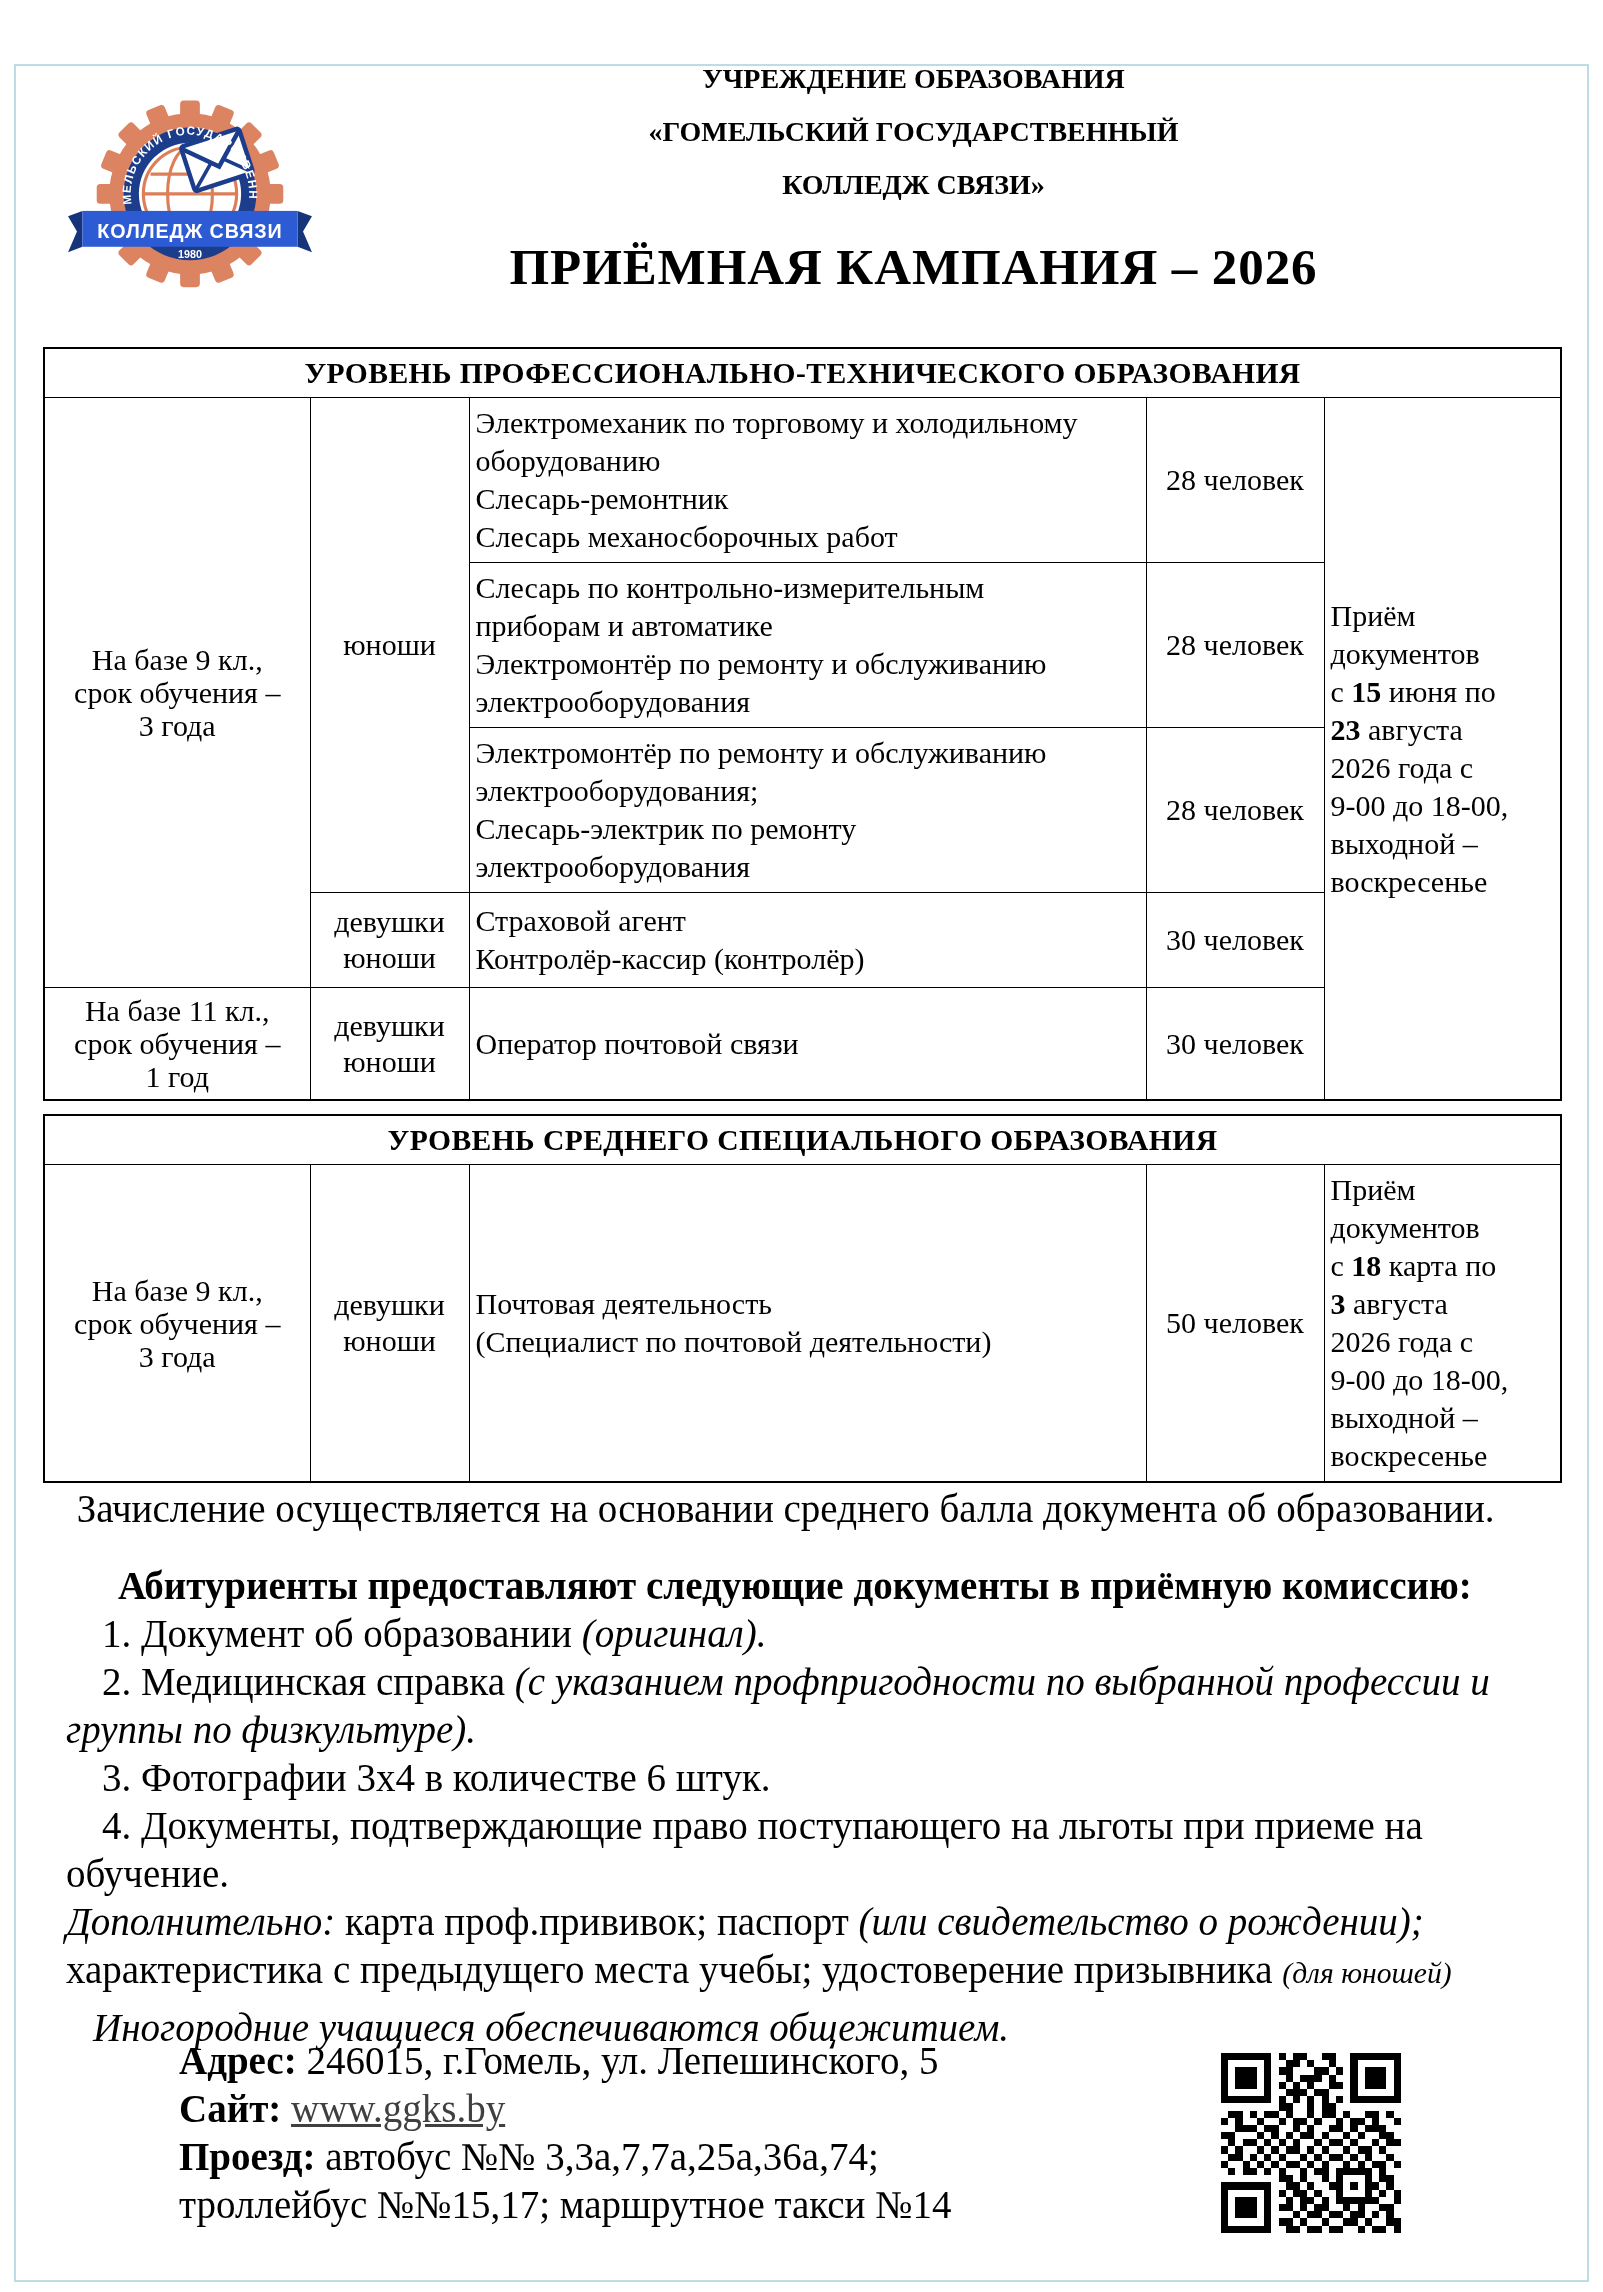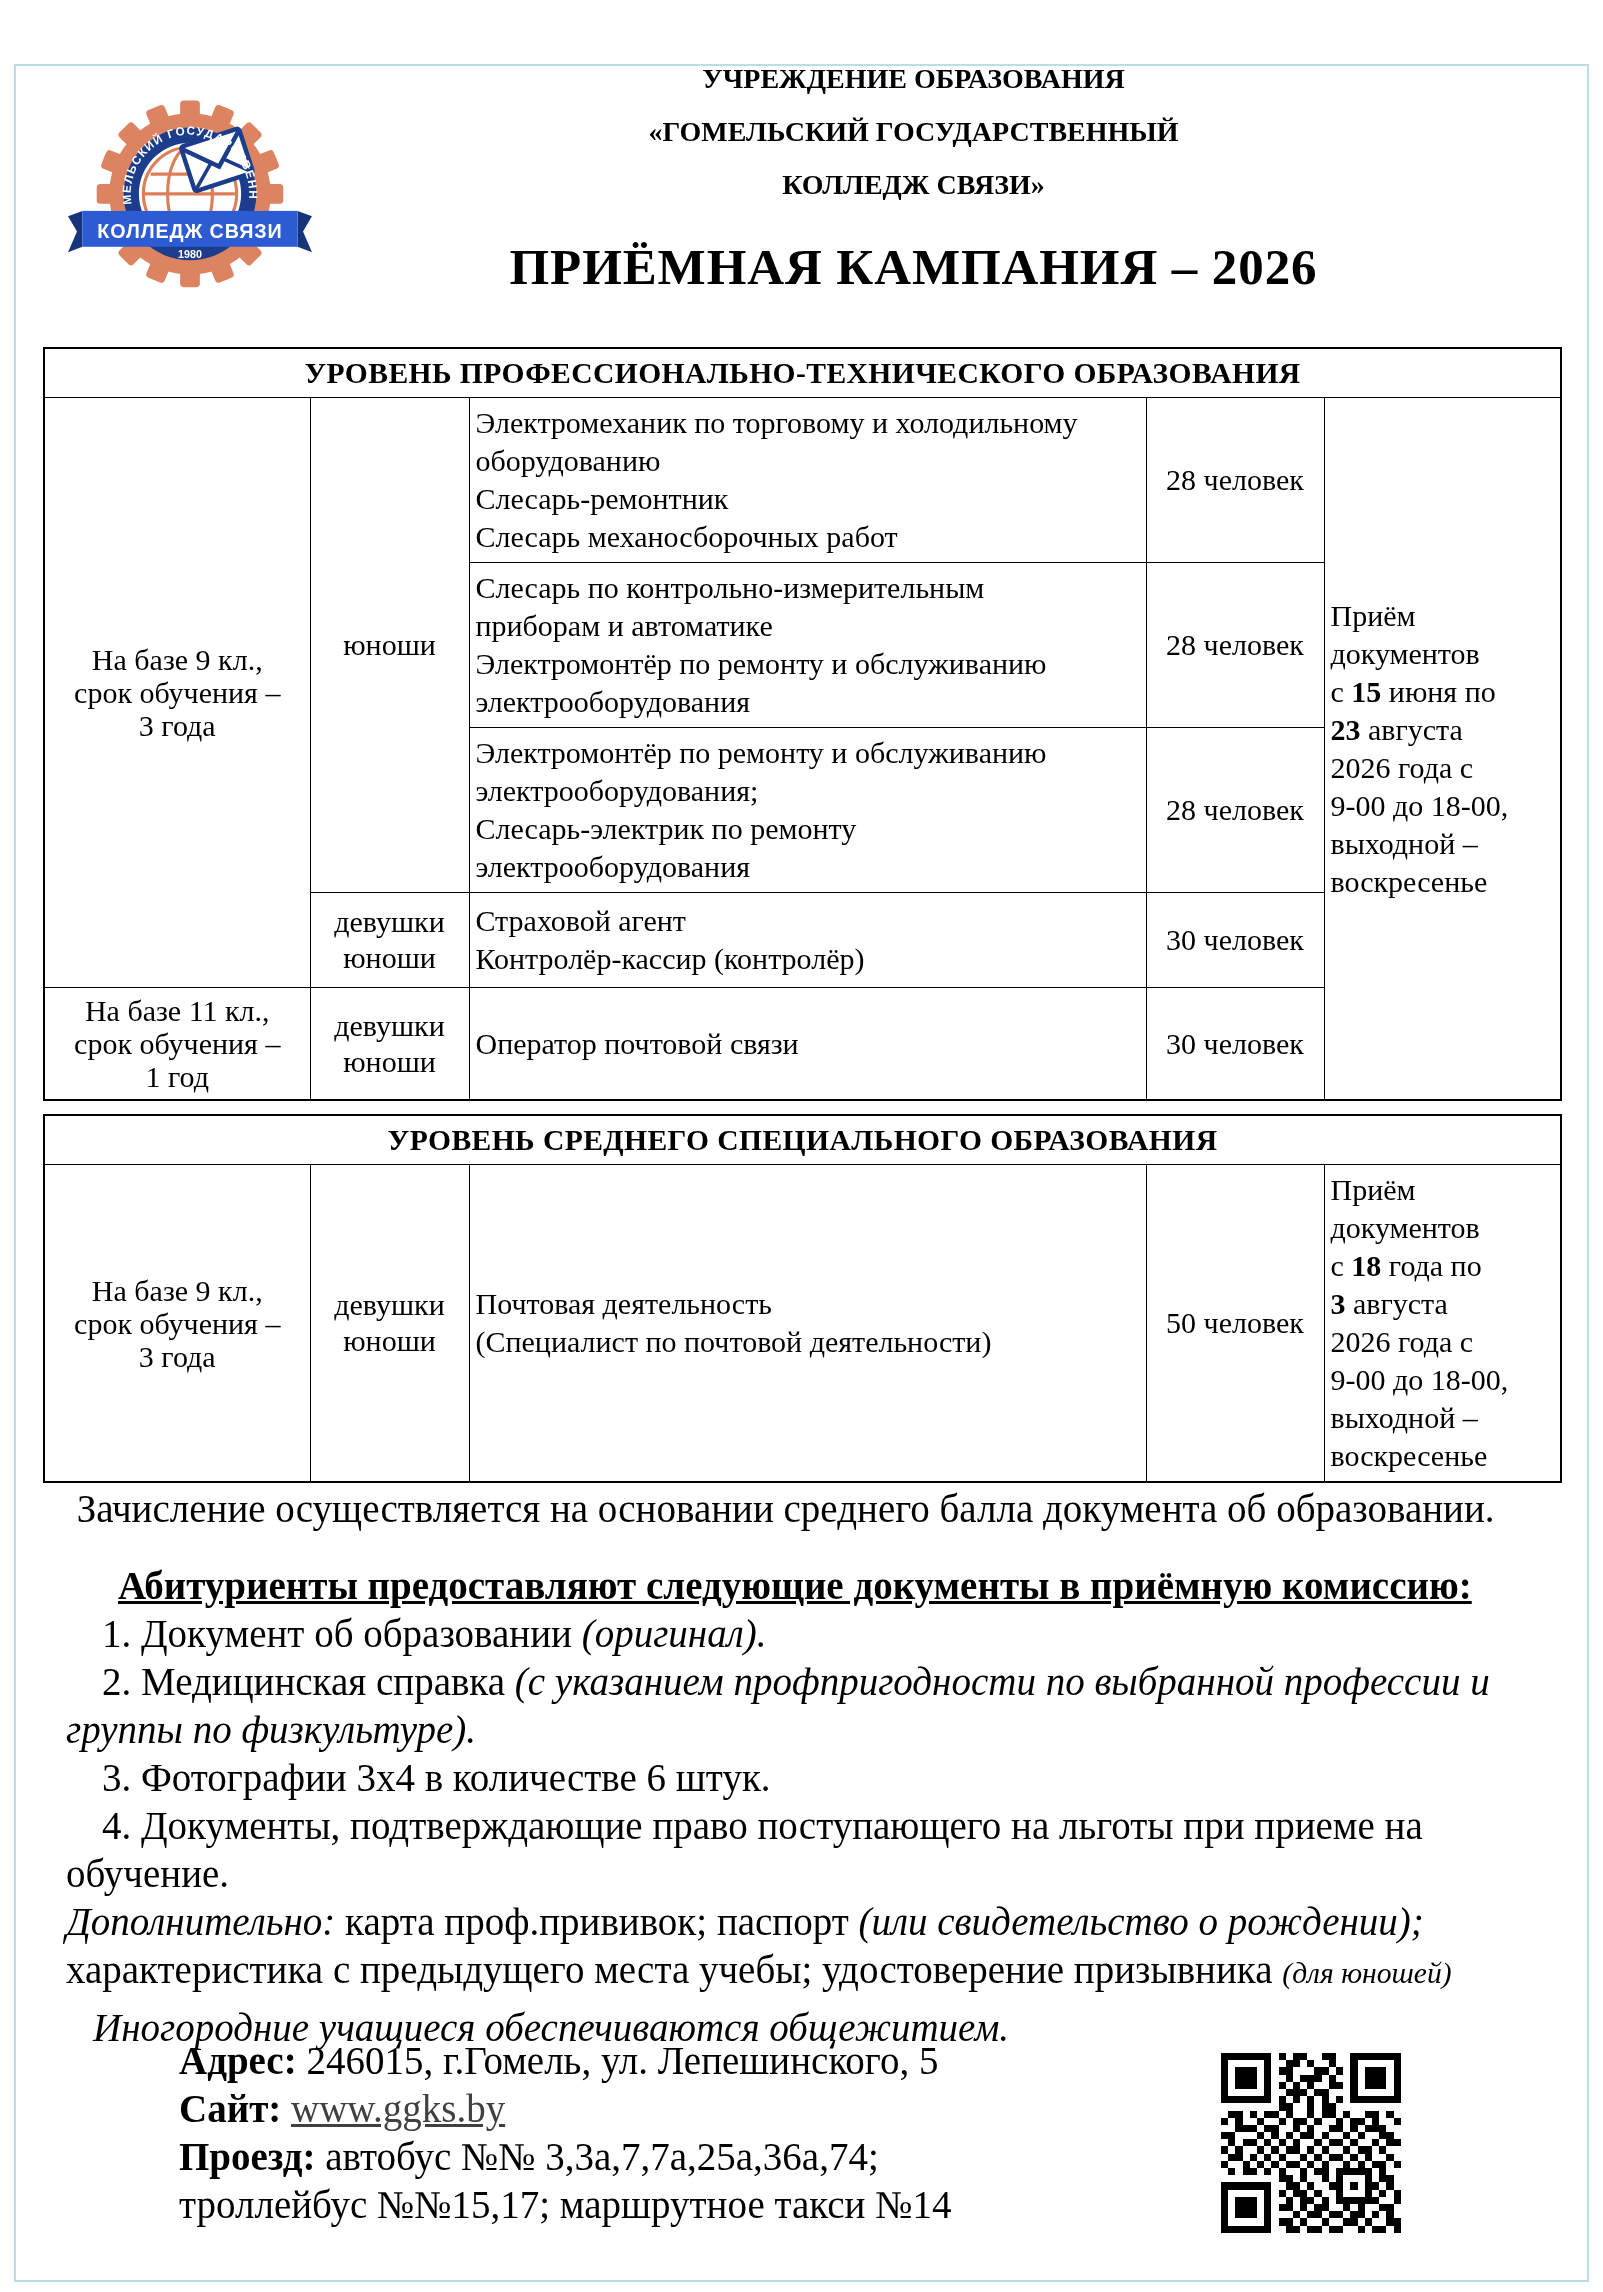--- a/index.html
+++ b/index.html
@@ -26,21 +26,21 @@
   .prof{padding:3.6px 10.7px 3.6px 12.5px;line-height:38px;}
   .prof div{white-space:pre-line;}
   .cnt{text-align:center;white-space:nowrap;}
   .recept{text-align:left;line-height:38px;white-space:pre-line;padding:0 9px;}
   
   .info{position:absolute;left:43px;top:1460px;width:1517px;font-size:39px;line-height:48px;}
   .info p{margin:0 0 0 23px;}
   .nowrap{white-space:nowrap;}
   .prewrap{white-space:pre-line;}
   .p-enroll{text-indent:10.7px;margin-top:25px !important;margin-bottom:29px !important;}
-  .p-head{text-indent:52px;font-weight:bold;text-decoration:underline;}
+  .p-head{text-indent:52px;font-weight:bold;}
   .item{text-indent:36px;}
   .addl{}
   .dorm{text-indent:27px;margin-top:7.2px !important;}
   .b{font-weight:bold;}
   .i{font-style:italic;}
   .si{font-style:italic;font-size:29.6px;}
   
   .contacts{position:absolute;left:179px;top:2037px;font-size:39px;line-height:48px;}
   .contacts .line{white-space:nowrap;}
   a.link{color:#404040;text-decoration:underline;cursor:pointer;}
@@ -204,21 +204,21 @@
 3 года</td>
       <td class="gender">девушки
 юноши</td>
       <td class="prof">
         <div>Почтовая деятельность</div>
         <div>(Специалист по почтовой деятельности)</div>
       </td>
       <td class="cnt">50 человек</td>
       <td class="recept"><span>Приём
 документов
-с </span><span class="b">18</span><span> года по
+с </span><span class="b">18</span><span> карта по
 </span><span class="b">3</span><span> августа
 2026 года с
 9-00 до 18-00,
 выходной –
 воскресенье</span></td>
     </tr>
     </tbody>
   </table>
 
   <div class="info">

